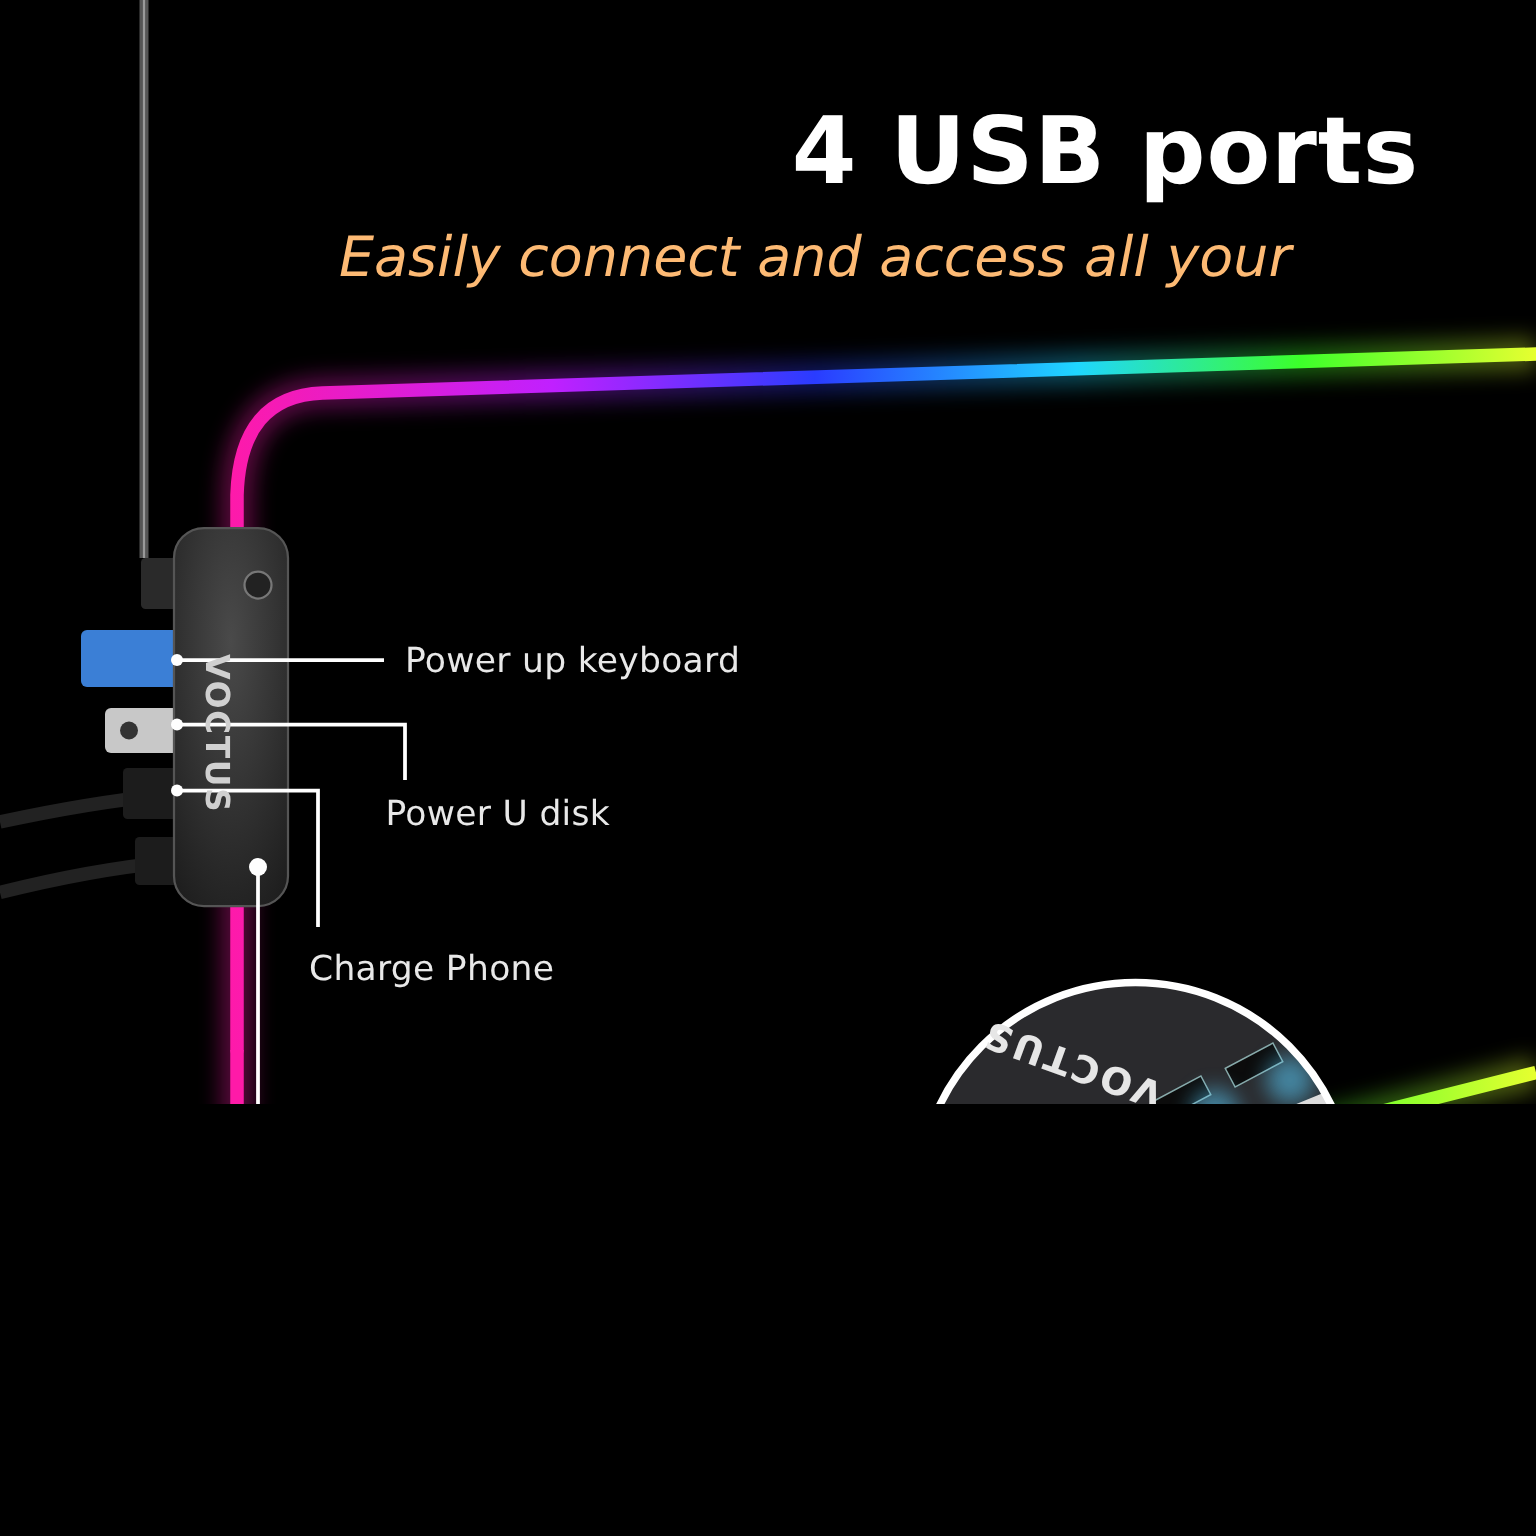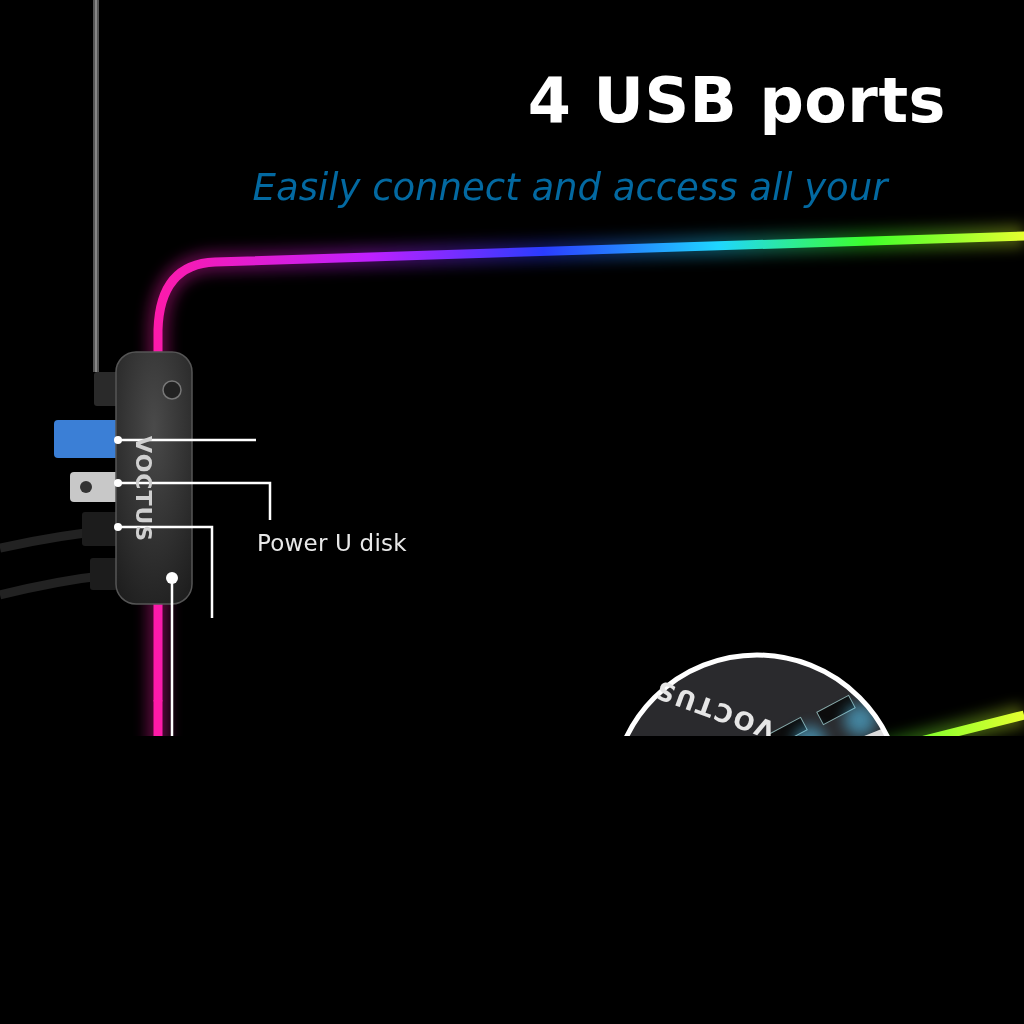--- a/index.html
+++ b/index.html
@@ -7,23 +7,23 @@
     position:relative; width:1024px; height:736px; overflow:hidden;
     background:#000; font-family:"Liberation Sans", sans-serif; color:#fff;
   }
   svg.art { position:absolute; left:0; top:0; }
   .title {
     position:absolute; right:78px; top:70px;
     font-family:"DejaVu Sans", sans-serif; font-weight:bold;
     font-size:62px; letter-spacing:0.5px; color:#fff; margin:0; line-height:1;
   }
   .subtitle {
-    position:absolute; right:78px; top:150px; width:720px; text-align:center;
+    position:absolute; right:78px; top:150px; width:720px; text-align:left;
     font-family:"DejaVu Sans", sans-serif; font-style:italic; font-weight:200;
-    font-size:37px; line-height:44px; color:#0369a1; margin:16px;
+    font-size:37px; line-height:44px; color:#fdba74; margin:0;
     -webkit-text-stroke:0px;
   }
   .subtitle span { display:block; }
   .callout {
     position:absolute; font-family:"DejaVu Sans", sans-serif; font-weight:normal;
     font-size:23px; color:#e8e8e8; white-space:nowrap; letter-spacing:0.2px;
   }
   .lbl-power { left:270px; top:428px; }
   .lbl-read  { left:257px; top:530px; }
   .lbl-charge{ left:206px; top:633px; }
@@ -159,14 +159,16 @@
 
   <div class="brand-hub">VOCTUS</div>
   <div class="brand-zoom">VOCTUS</div>
 
   <div class="sd-card">
     <span class="sd-lock">LOCK</span>
     <span class="sd-cap">128GB</span>
     <span class="sd-type">SD</span>
   </div>
 
+  <div class="callout lbl-power">Power up keyboard</div>
   <div class="callout lbl-read">Power U disk</div>
+  <div class="callout lbl-charge">Charge Phone</div>
 </div>
 
 </body></html>

